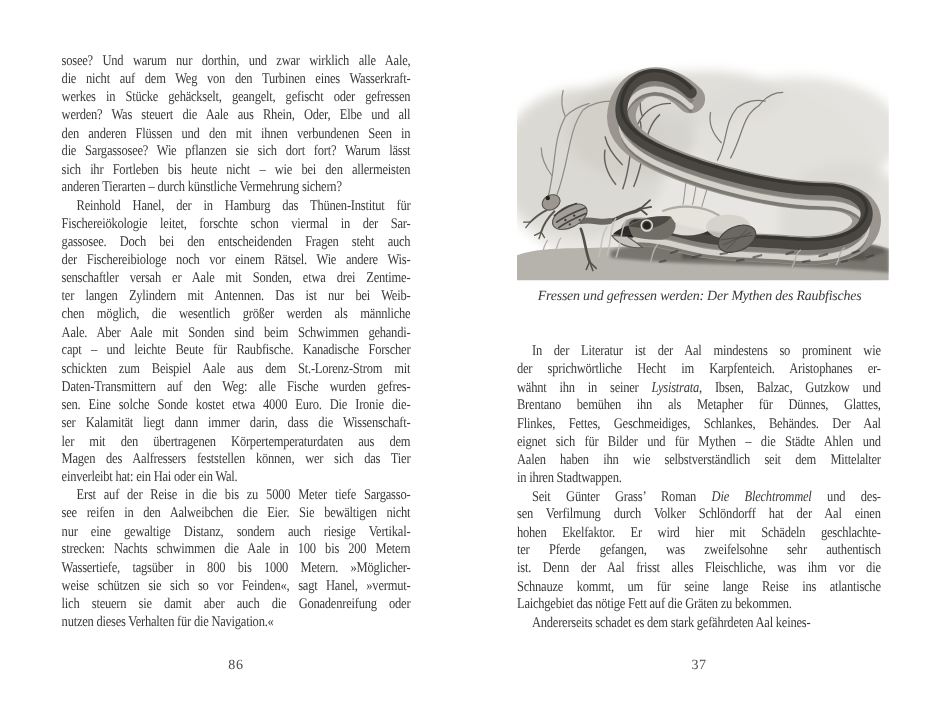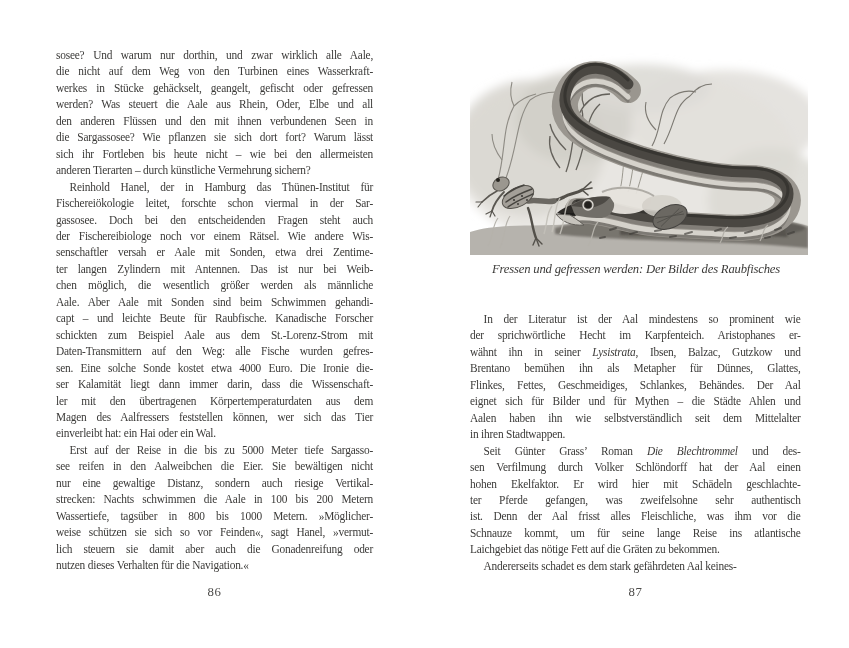--- a/index.html
+++ b/index.html
@@ -19,21 +19,21 @@
     letter-spacing: -0.25px;
     transform: scaleX(0.85);
     transform-origin: left top;
   }
   .text-block.left-tb  { left: 56px;  top: 47px;  width: 373px; }
   .text-block.right-tb { left: 470px; top: 311px; width: 389px; }
   .line { text-align: justify; text-align-last: justify; }
   .line.last { text-align-last: left; }
   .line.indent { padding-left: 16px; }
   .pagenum {
-    position: absolute; top: 585px;
+    position: absolute; top: 597px;
     font-size: 12.8px; text-align: center;
     color: #4c4b49; letter-spacing: 0.5px;
   }
   .pagenum.left-pn  { left: 56px;  width: 317px; }
   .pagenum.right-pn { left: 470px; width: 331px; }
   .figure {
     position: absolute; left: 470px; top: 50px;
     width: 338px; height: 205px; margin: 0;
   }
   .figure svg { display: block; }
@@ -260,21 +260,21 @@
               <path d="M200,187 l6,-1"></path>
             <path d="M260,188 l6,-1"></path>
               <path d="M318,184 l6,-2"></path>
               <path d="M295,188 l5,-1"></path>
           </g>
         </g>
       </svg>
     </div>
 
     <div class="caption">
-      <div>Fressen und gefressen werden: Der Bilder des Raubfisches</div>
+      <div>Fressen und gefressen werden: Der Mythen des Raubfisches</div>
     </div>
 
     <div class="text-block right-tb">
         <div class="para">
           <div class="line indent">In der Literatur ist der Aal mindestens so prominent wie</div>
           <div class="line">der sprichwörtliche Hecht im Karpfenteich. Aristophanes er-</div>
           <div class="line">wähnt ihn in seiner <i>Lysistrata</i>, Ibsen, Balzac, Gutzkow und</div>
           <div class="line">Brentano bemühen ihn als Metapher für Dünnes, Glattes,</div>
           <div class="line">Flinkes, Fettes, Geschmeidiges, Schlankes, Behändes. Der Aal</div>
           <div class="line">eignet sich für Bilder und für Mythen – die Städte Ahlen und</div>
@@ -288,16 +288,16 @@
           <div class="line">ter Pferde gefangen, was zweifelsohne sehr authentisch</div>
           <div class="line">ist. Denn der Aal frisst alles Fleischliche, was ihm vor die</div>
           <div class="line">Schnauze kommt, um für seine lange Reise ins atlantische</div>
           <div class="line last">Laichgebiet das nötige Fett auf die Gräten zu bekommen.</div>
         </div>
         <div class="para">
           <div class="line last indent">Andererseits schadet es dem stark gefährdeten Aal keines-</div>
         </div>
       </div>
 
-    <div class="pagenum right-pn">87</div>
+    <div class="pagenum right-pn">37</div>
   </section>
 
 </div>
 
 </body></html>

